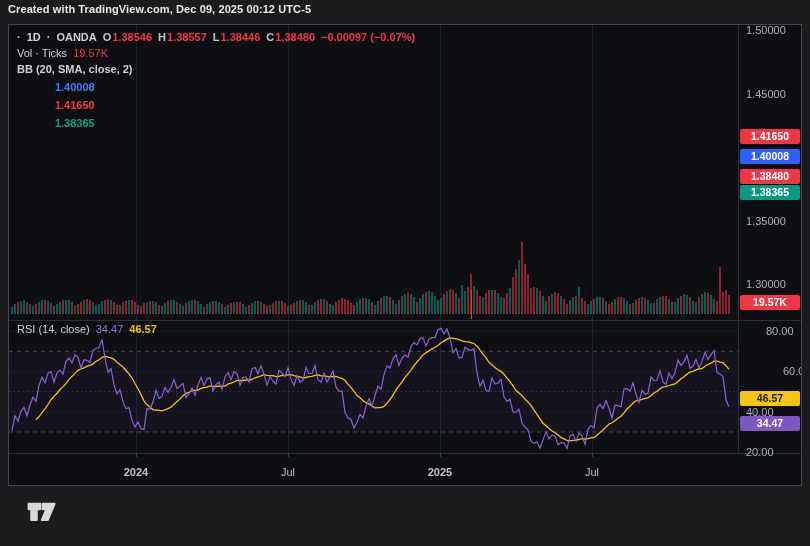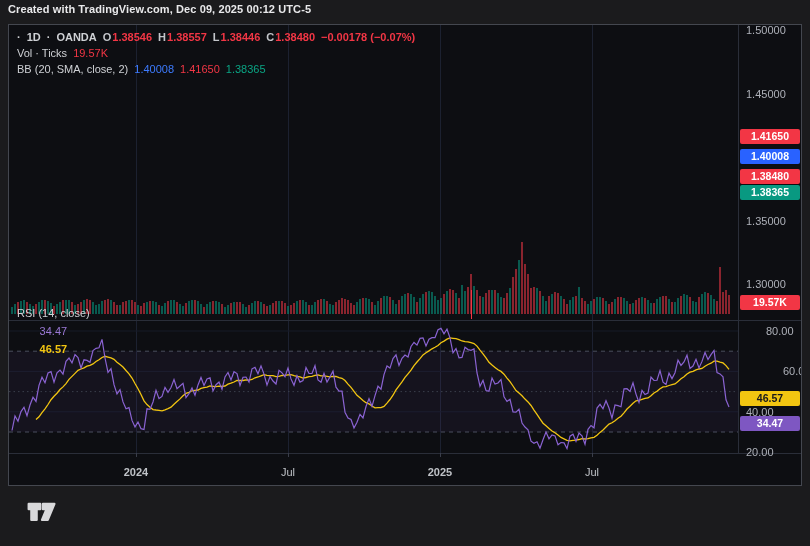--- a/index.html
+++ b/index.html
@@ -821,36 +821,36 @@
         <span class="lg-red">1.38557</span>
     </span>
     <span class="ohlc-pair">
       <span class="k">L</span>
         <span class="lg-red">1.38446</span>
     </span>
     <span class="ohlc-pair">
       <span class="k">C</span>
         <span class="lg-red">1.38480</span>
     </span>
-    <span class="lg-red">−0.00178 (−0.07%)</span>
+    <span class="lg-red">−0.00097 (−0.07%)</span>
   </div>
 
   <div class="legend" style="top:22px; font-weight:500;">
     <span>Vol · Ticks</span>
     <span class="lg-red">19.57K</span>
   </div>
 
-  <div class="legend" style="top:38px; font-weight:400;">
+  <div class="legend" style="top:38px; font-weight:700;flex-direction:column;">
     <span>BB (20, SMA, close, 2)</span>
     <span class="lg-blue">1.40008</span>
     <span class="lg-red">1.41650</span>
     <span class="lg-green">1.38365</span>
   </div>
 
-  <div class="legend" style="top:282px; font-weight:500;flex-direction:column;">
+  <div class="legend" style="top:298px; font-weight:500;">
     <span>RSI (14, close)</span>
     <span class="lg-purple">34.47</span>
     <span class="lg-yellow" style="font-weight:700">46.57</span>
   </div>
 
   <div>
     <div class="ax-label" style="top:-2px;">1.50000</div>
     <div class="ax-label" style="top:62px;">1.45000</div>
     <div class="ax-label" style="top:189px;">1.35000</div>
     <div class="ax-label" style="top:252px;">1.30000</div>

